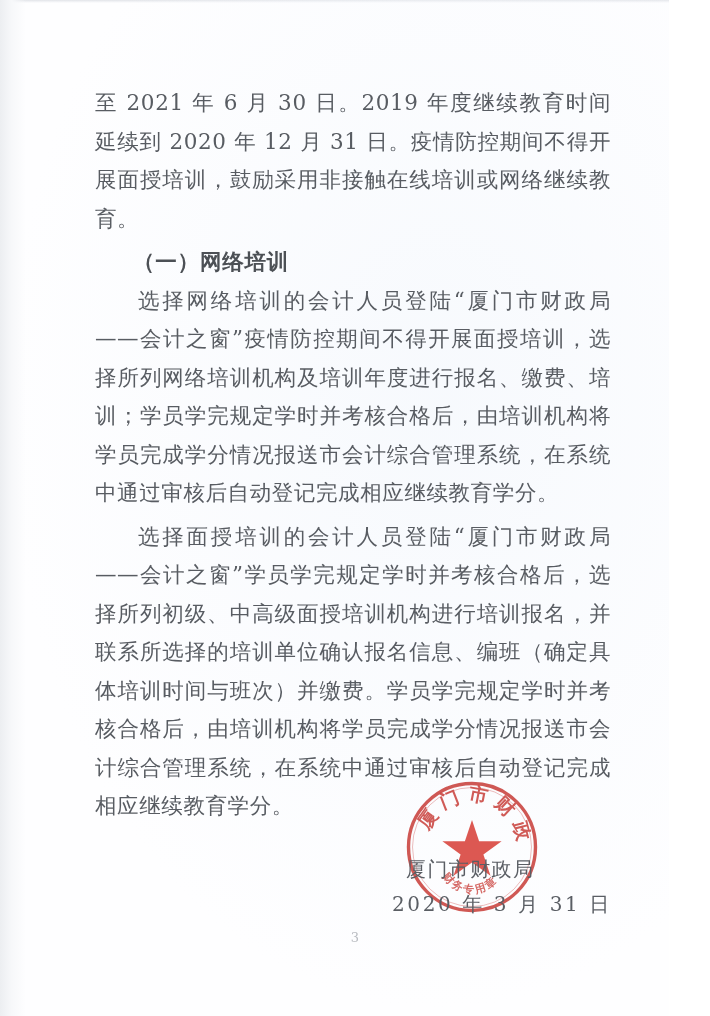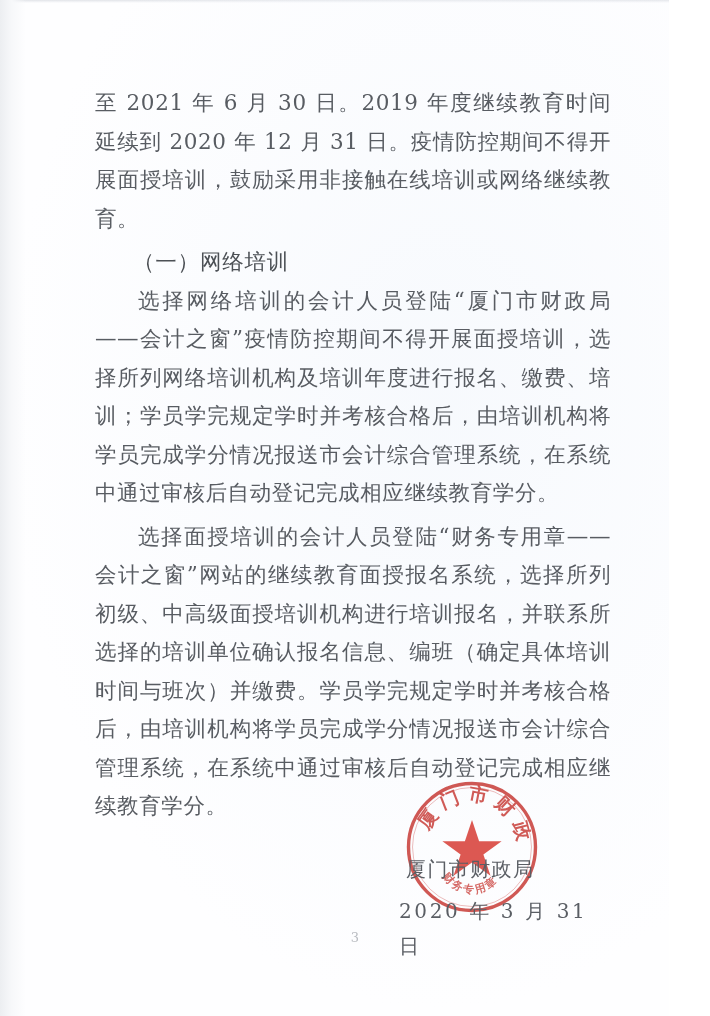--- a/index.html
+++ b/index.html
@@ -65,40 +65,40 @@
   .para.indent {
     text-indent: 43px;
   }
 
   .heading {
     margin: 0;
     color: #4c5055;
     font-size: 21.5px;
     line-height: 38.5px;
     letter-spacing: 0.8px;
-    font-weight: 400;
+    font-weight: 700;
     text-indent: 38px;
   }
 
   .spacer-sm { height: 5px; }
 
   
   .signature-block {
     position: absolute;
     left: 392px;
     top: 852px;
     width: 220px;
     color: #5a5e64;
     font-size: 20px;
     line-height: 35px;
     letter-spacing: 1.4px;
     z-index: 3;
   }
   .sig-org { margin: 0; padding-left: 14px; }
-  .sig-date { margin: 7px; letter-spacing: 2.6px; }
+  .sig-date { margin: 0; letter-spacing: 2.6px; }
 
   
   .seal {
     position: absolute;
     left: 404px;
     top: 779px;
     width: 136px;
     height: 136px;
     z-index: 2;
     opacity: 0.88;
@@ -134,21 +134,21 @@
 
     <div class="spacer-sm"></div>
 
     <h2 class="heading">（一）网络培训</h2>
 
     <p class="para indent">选择网络培训的会计人员登陆“厦门市财政局——会计之窗”疫情防控期间不得开展面授培训，选择所列网络培训机构及培训年度进行报名、缴费、培训；学员学完规定学时并考核合格后，由培训机构将学员完成学分情况报送市会计综合管理系统，在系统中通过审核后自动登记完成相应继续教育学分。</p>
 
     <div class="spacer-sm"></div>
 
 
-    <p class="para indent">选择面授培训的会计人员登陆“财务专用章——会计之窗”网站的继续教育面授报名系统，选择所列初级、中高级面授培训机构进行培训报名，并联系所选择的培训单位确认报名信息、编班（确定具体培训时间与班次）并缴费。学员学完规定学时并考核合格后，由培训机构将学员完成学分情况报送市会计综合管理系统，在系统中通过审核后自动登记完成相应继续教育学分。</p>
+    <p class="para indent">选择面授培训的会计人员登陆“厦门市财政局——会计之窗”学员学完规定学时并考核合格后，选择所列初级、中高级面授培训机构进行培训报名，并联系所选择的培训单位确认报名信息、编班（确定具体培训时间与班次）并缴费。学员学完规定学时并考核合格后，由培训机构将学员完成学分情况报送市会计综合管理系统，在系统中通过审核后自动登记完成相应继续教育学分。</p>
 
   </div>
 
   <div class="seal">
     <svg viewBox="0 0 136 136" xmlns="http://www.w3.org/2000/svg">
       <defs>
         <path id="arcTop" d="M 22,68 A 46,46 0 0 1 114,68" fill="none"></path>
         <path id="arcBottom" d="M 34,80 A 34,34 0 0 0 102,80" fill="none"></path>
       </defs>
 

